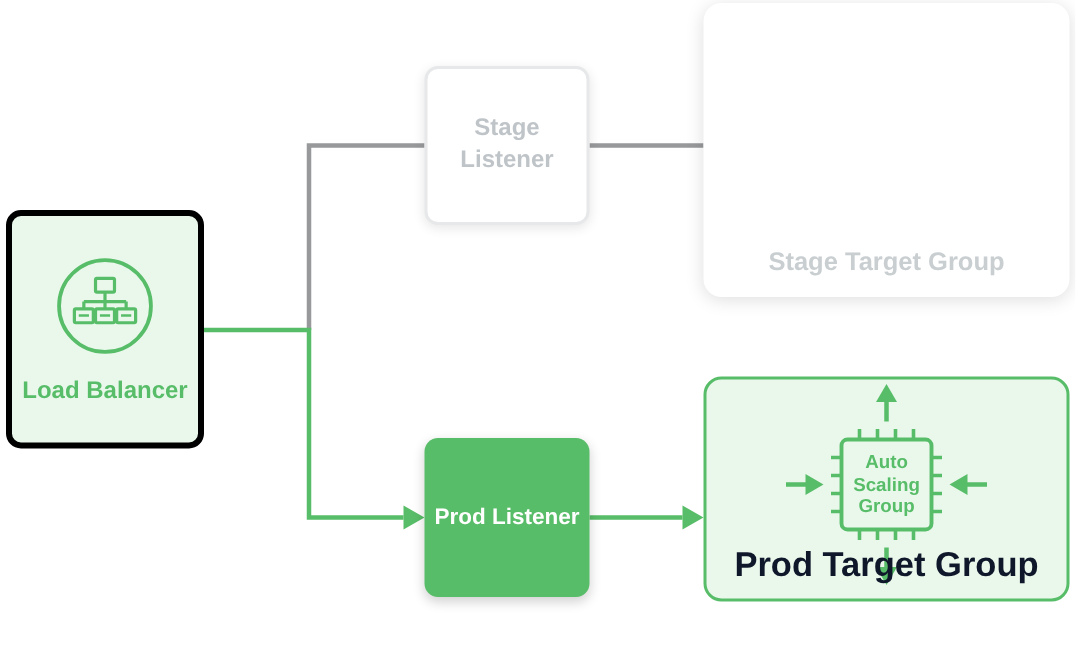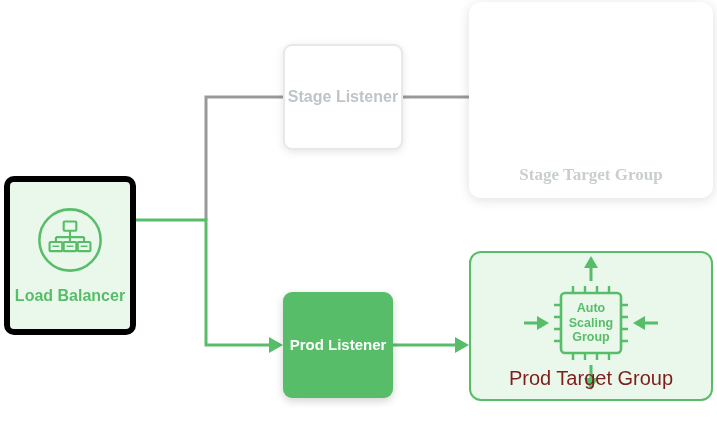--- a/index.html
+++ b/index.html
@@ -1,34 +1,34 @@
 <!DOCTYPE html>
 <html><head>
 <meta charset="utf-8">
 <style>
   html,body{margin:0;padding:0;background:#ffffff;}
   body{font-family:"Liberation Sans", sans-serif;}
   .stage-wrap{position:relative;width:717px;height:445px;background:#ffffff;overflow:hidden;}
   .connectors{position:absolute;left:0;top:0;width:717px;height:445px;z-index:1;pointer-events:none;}
   .node{position:absolute;z-index:2;box-sizing:border-box;display:flex;align-items:center;justify-content:center;text-align:center;}
 
-  .lb-node{left:4px;top:140px;width:132px;height:159px;background:#EAF8EC;border:6px solid #000000;border-radius:10px;flex-direction:column;gap:7px;margin-top:36px;}
+  .lb-node{left:4px;top:140px;width:132px;height:159px;background:#EAF8EC;border:4px solid #000000;border-radius:10px;flex-direction:column;gap:7px;}
   .lb-label{color:#58BD68;font-size:16px;font-weight:700;line-height:1.25;}
 
-  .stage-listener{left:283px;top:44px;width:120px;height:106px;background:#ffffff;border:2px solid #E7E8E9;border-radius:9px;box-shadow:0 2px 8px rgba(0,0,0,0.10);}
+  .stage-listener{left:283px;top:44px;width:110px;height:106px;background:#ffffff;border:2px solid #E7E8E9;border-radius:9px;box-shadow:0 2px 8px rgba(0,0,0,0.10);}
   .stage-listener .lbl{color:#BFC4C8;font-size:16px;font-weight:700;line-height:1.3;}
 
   .prod-listener{left:283px;top:292px;width:110px;height:106px;background:#58BD68;border-radius:9px;box-shadow:0 3px 8px rgba(0,0,0,0.18);}
   .prod-listener .lbl{color:#ffffff;font-size:15px;font-weight:700;line-height:1.3;}
 
   .stage-tg{left:469px;top:2px;width:244px;height:196px;background:#ffffff;border-radius:12px;box-shadow:0 2px 12px rgba(0,0,0,0.13);}
-  .stage-tg .lbl{position:absolute;left:0;right:0;bottom:13px;color:#C9CED1;font-size:17px;font-weight:700;font-family:Liberation Serif, serif;}
+  .stage-tg .lbl{position:absolute;left:0;right:0;bottom:13px;color:#C9CED1;font-size:17px;font-weight:700;}
 
   .prod-tg{left:469px;top:251px;width:244px;height:150px;background:#EAF8EC;border:2px solid #58BD68;border-radius:12px;}
-  .prod-tg .lbl{position:absolute;left:0;right:0;bottom:9px;color:#7f1d1d;font-size:20px;font-weight:400;}
+  .prod-tg .lbl{position:absolute;left:0;right:0;bottom:9px;color:#0f172a;font-size:23px;font-weight:700;}
 
   .asg-svg{position:absolute;left:45px;top:2px;}
   .asg-label{position:absolute;left:90px;top:40px;width:60px;height:60px;display:flex;align-items:center;justify-content:center;text-align:center;color:#58BD68;font-size:12.5px;font-weight:700;line-height:1.15;}
 </style>
 </head>
 <body>
 
 <div class="stage-wrap">
 
   <svg class="connectors" width="717" height="445" viewBox="0 0 717 445">

